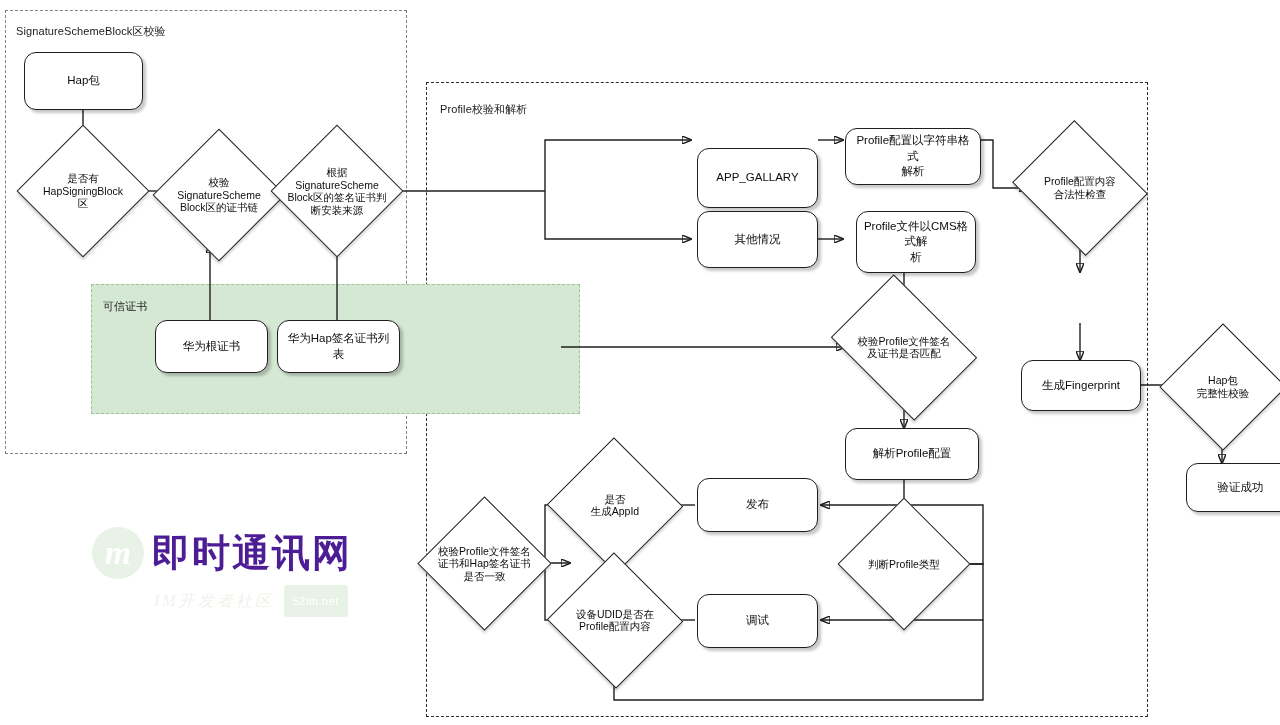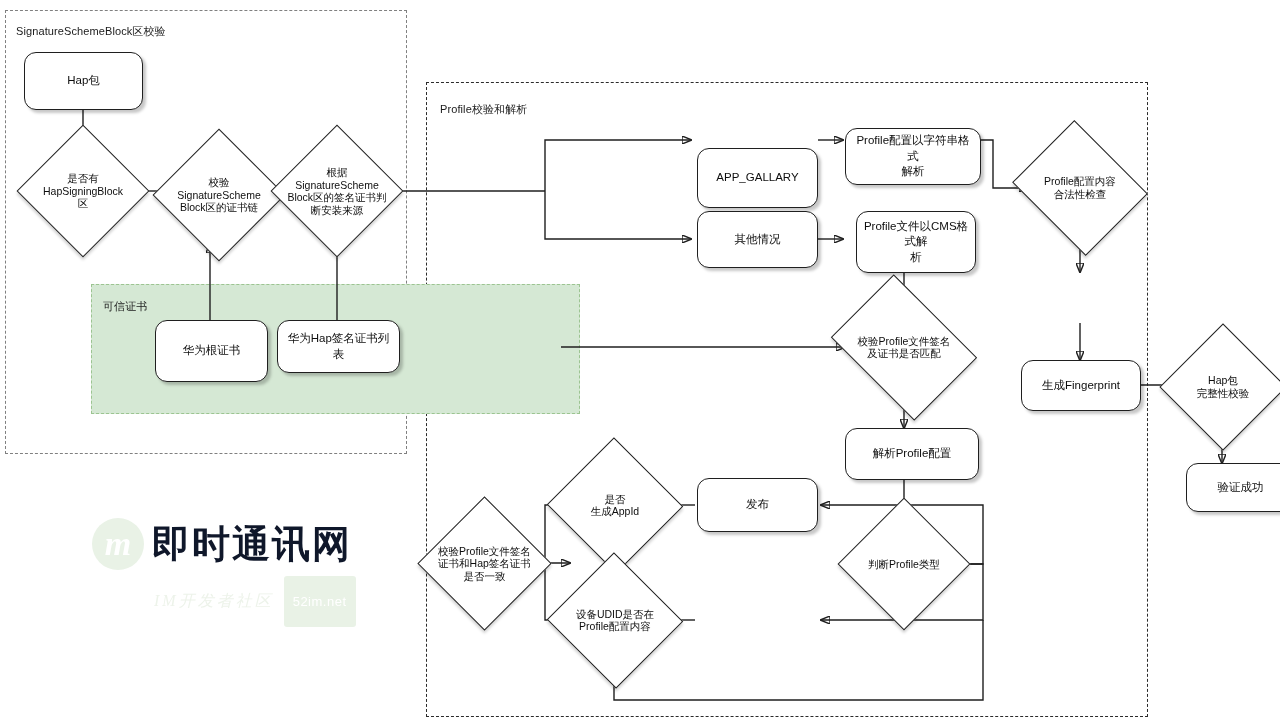--- a/index.html
+++ b/index.html
@@ -112,38 +112,38 @@
     font-size: 34px;
     font-style: italic;
     font-weight: bold;
     display: flex; align-items: center; justify-content: center;
     margin-right: 8px;
     font-family: "Liberation Serif", serif;
   }
   .wm-main {
     font-size: 38px;
     font-weight: bold;
-    color: #0f172a;
+    color: #4c1d95;
     letter-spacing: 2px;
     line-height: 1;
   }
   .wm-sub-row { display: flex; align-items: center; margin-top: 6px; margin-left: 62px; }
   .wm-sub {
     font-size: 16px;
     color: #edf3ea;
     letter-spacing: 3px;
     font-family: "Liberation Serif", serif;
     font-style: italic;
   }
   .wm-badge {
     margin-left: 10px;
     background: #e9f2e6;
     color: #ffffff;
-    font-size: 13px;
-    padding: 18px 9px;
+    font-size: 11px;
+    padding: 10px 9px;
     border-radius: 3px;
     letter-spacing: 0.5px;
   }
 </style>
 </head>
 <body>
 
 <div id="canvas">
 
   <div class="watermark">
@@ -241,21 +241,21 @@
   </div>
 
   <div class="diamond" style="left:290px; top:144px; width:94px; height:94px;">
     <div class="dshape"></div>
     <div class="dlabel">根据
 SignatureScheme
 Block区的签名证书判
 断安装来源</div>
   </div>
 
-  <div class="node" style="left:155px; top:320px; width:113px; height:62px;">
+  <div class="node" style="left:155px; top:320px; width:113px; height:53px;">
     <span>华为根证书</span>
   </div>
 
   <div class="node" style="left:277px; top:320px; width:123px; height:53px;">
     <span>华为Hap签名证书列表</span>
   </div>
 
 
   <div class="node" style="left:697px; top:112px; width:121px; height:60px;margin-top:36px;">
     <span>APP_GALLARY</span>
@@ -308,20 +308,23 @@
 
   <div class="diamond" style="left:857px; top:517px; width:94px; height:94px;">
     <div class="dshape"></div>
     <div class="dlabel">判断Profile类型</div>
   </div>
 
   <div class="node" style="left:697px; top:478px; width:121px; height:54px;">
     <span>发布</span>
   </div>
 
+  <div class="node" style="left:697px; top:594px; width:121px; height:54px;">
+    <span>调试</span>
+  </div>
 
   <div class="diamond" style="left:566px; top:458px; width:98px; height:95px;">
     <div class="dshape"></div>
     <div class="dlabel">是否
 生成AppId</div>
   </div>
 
   <div class="diamond" style="left:566px; top:573px; width:98px; height:95px;">
     <div class="dshape"></div>
     <div class="dlabel">设备UDID是否在

